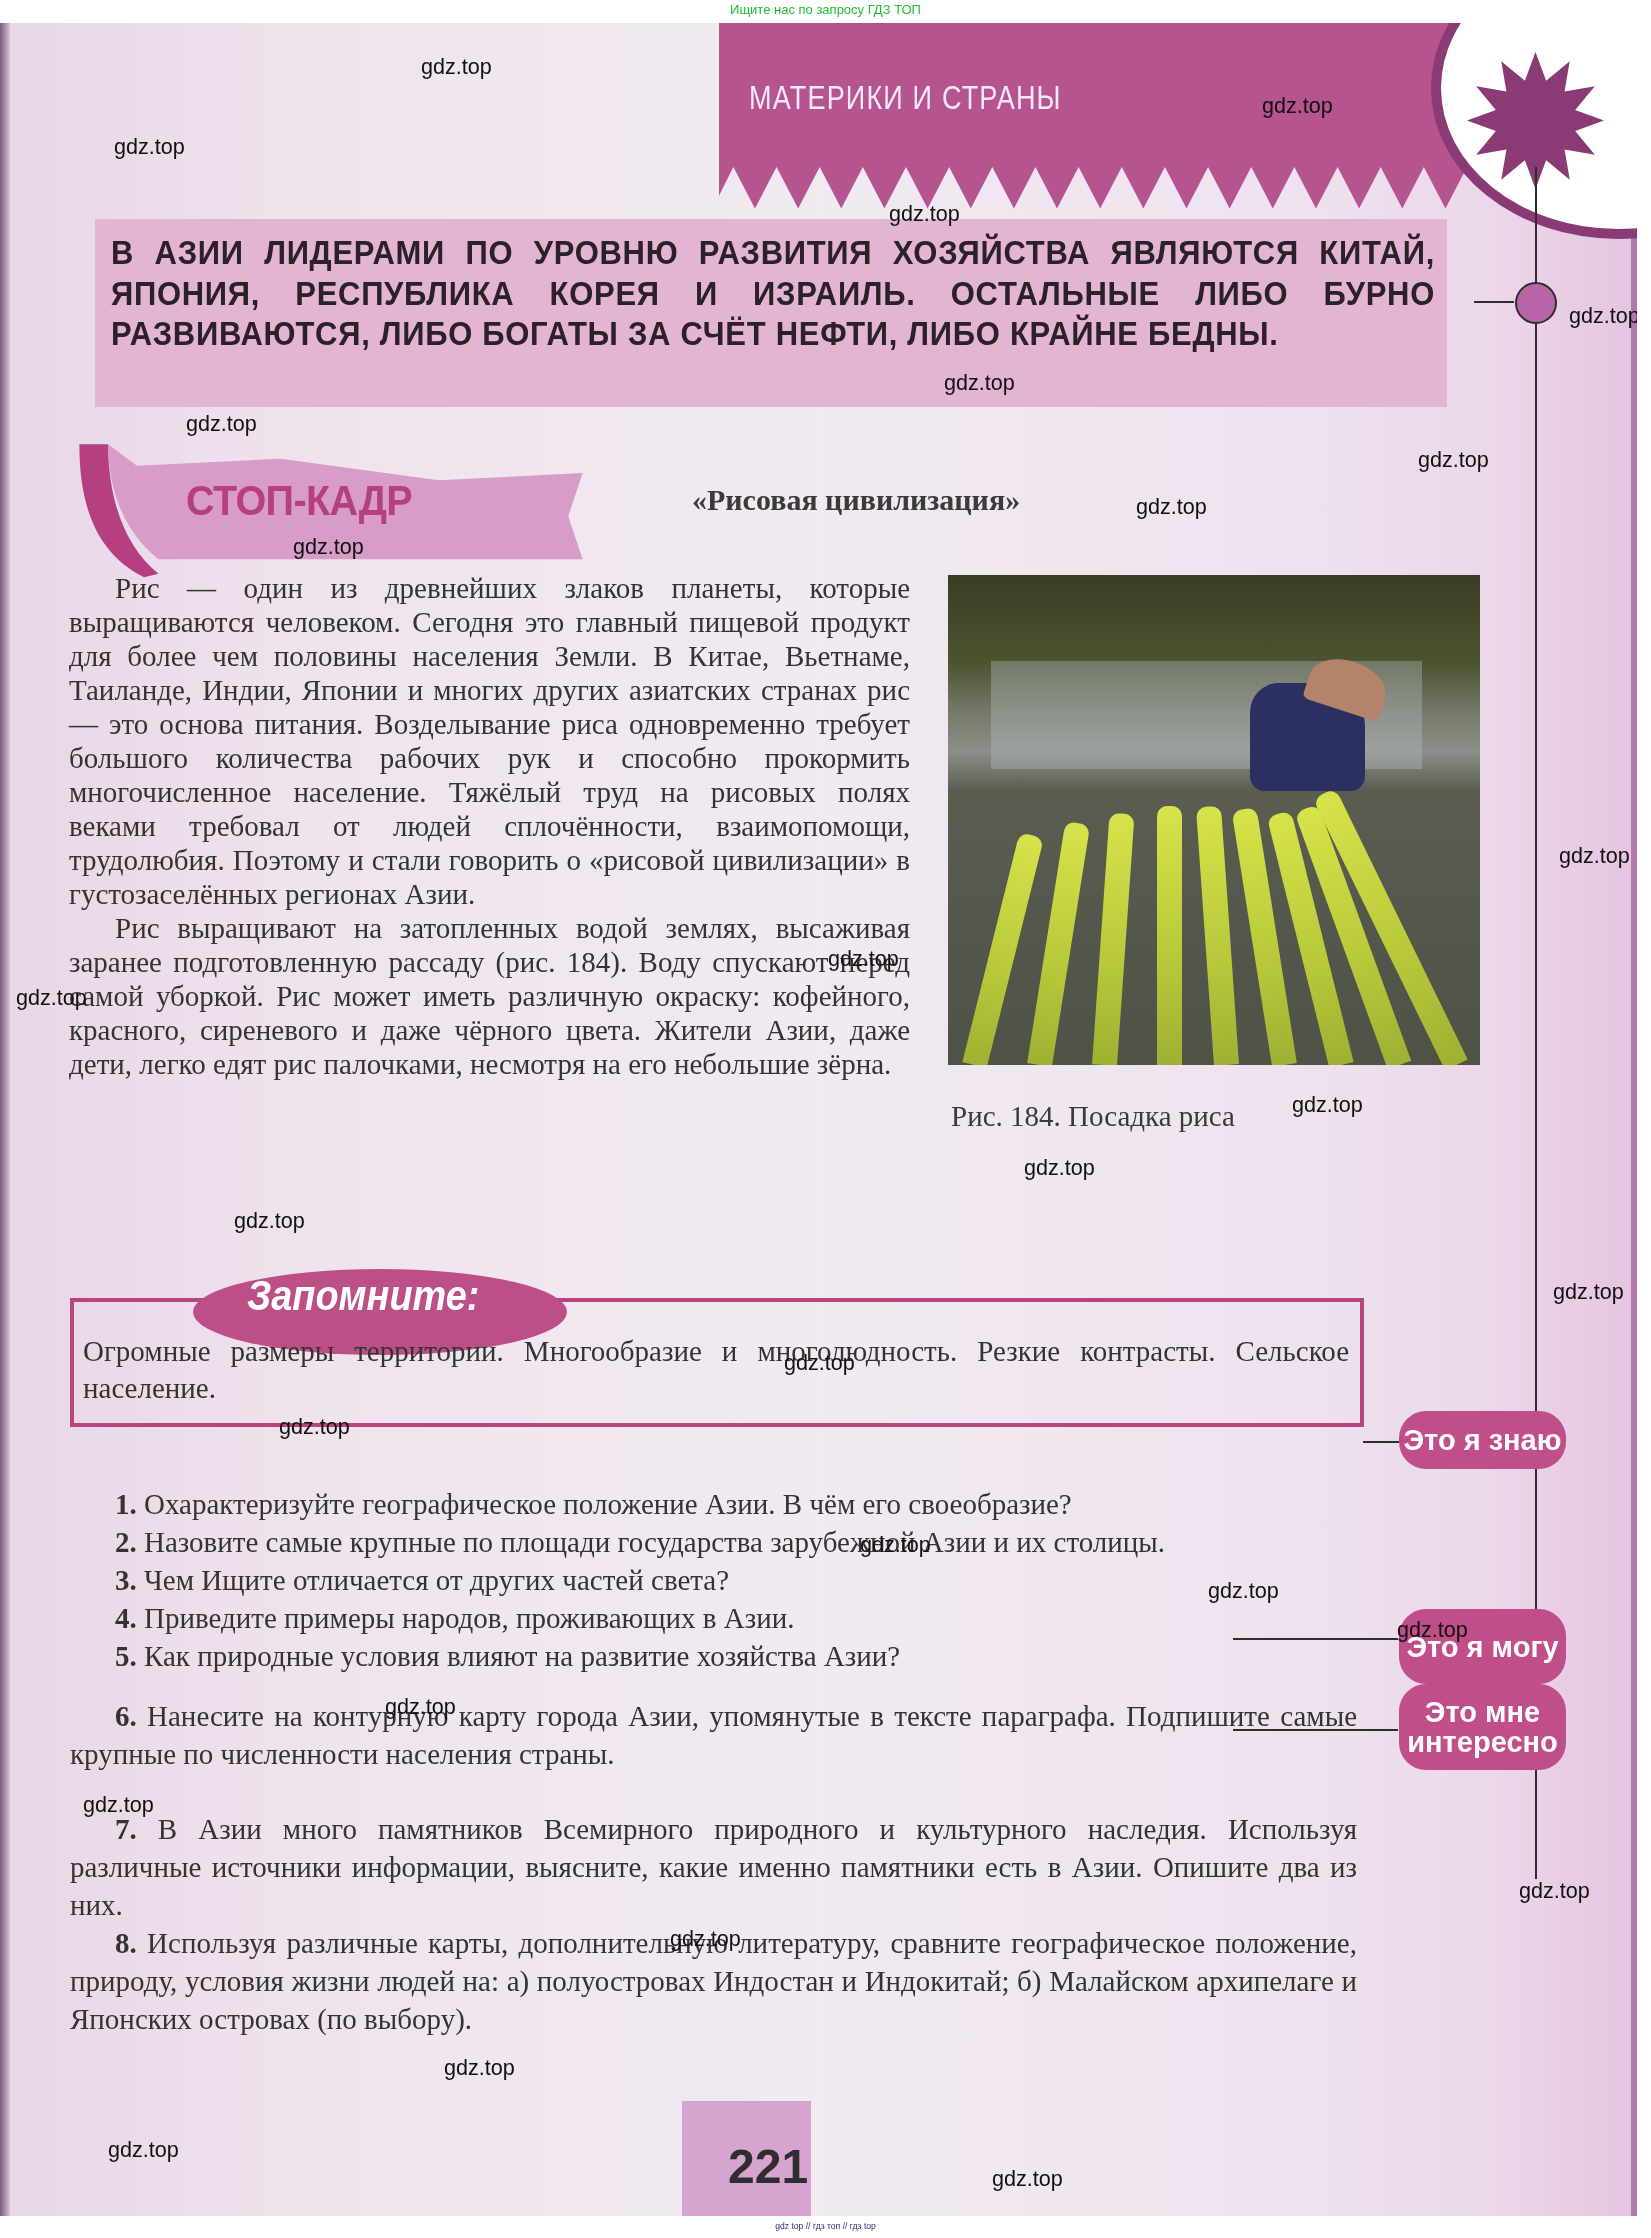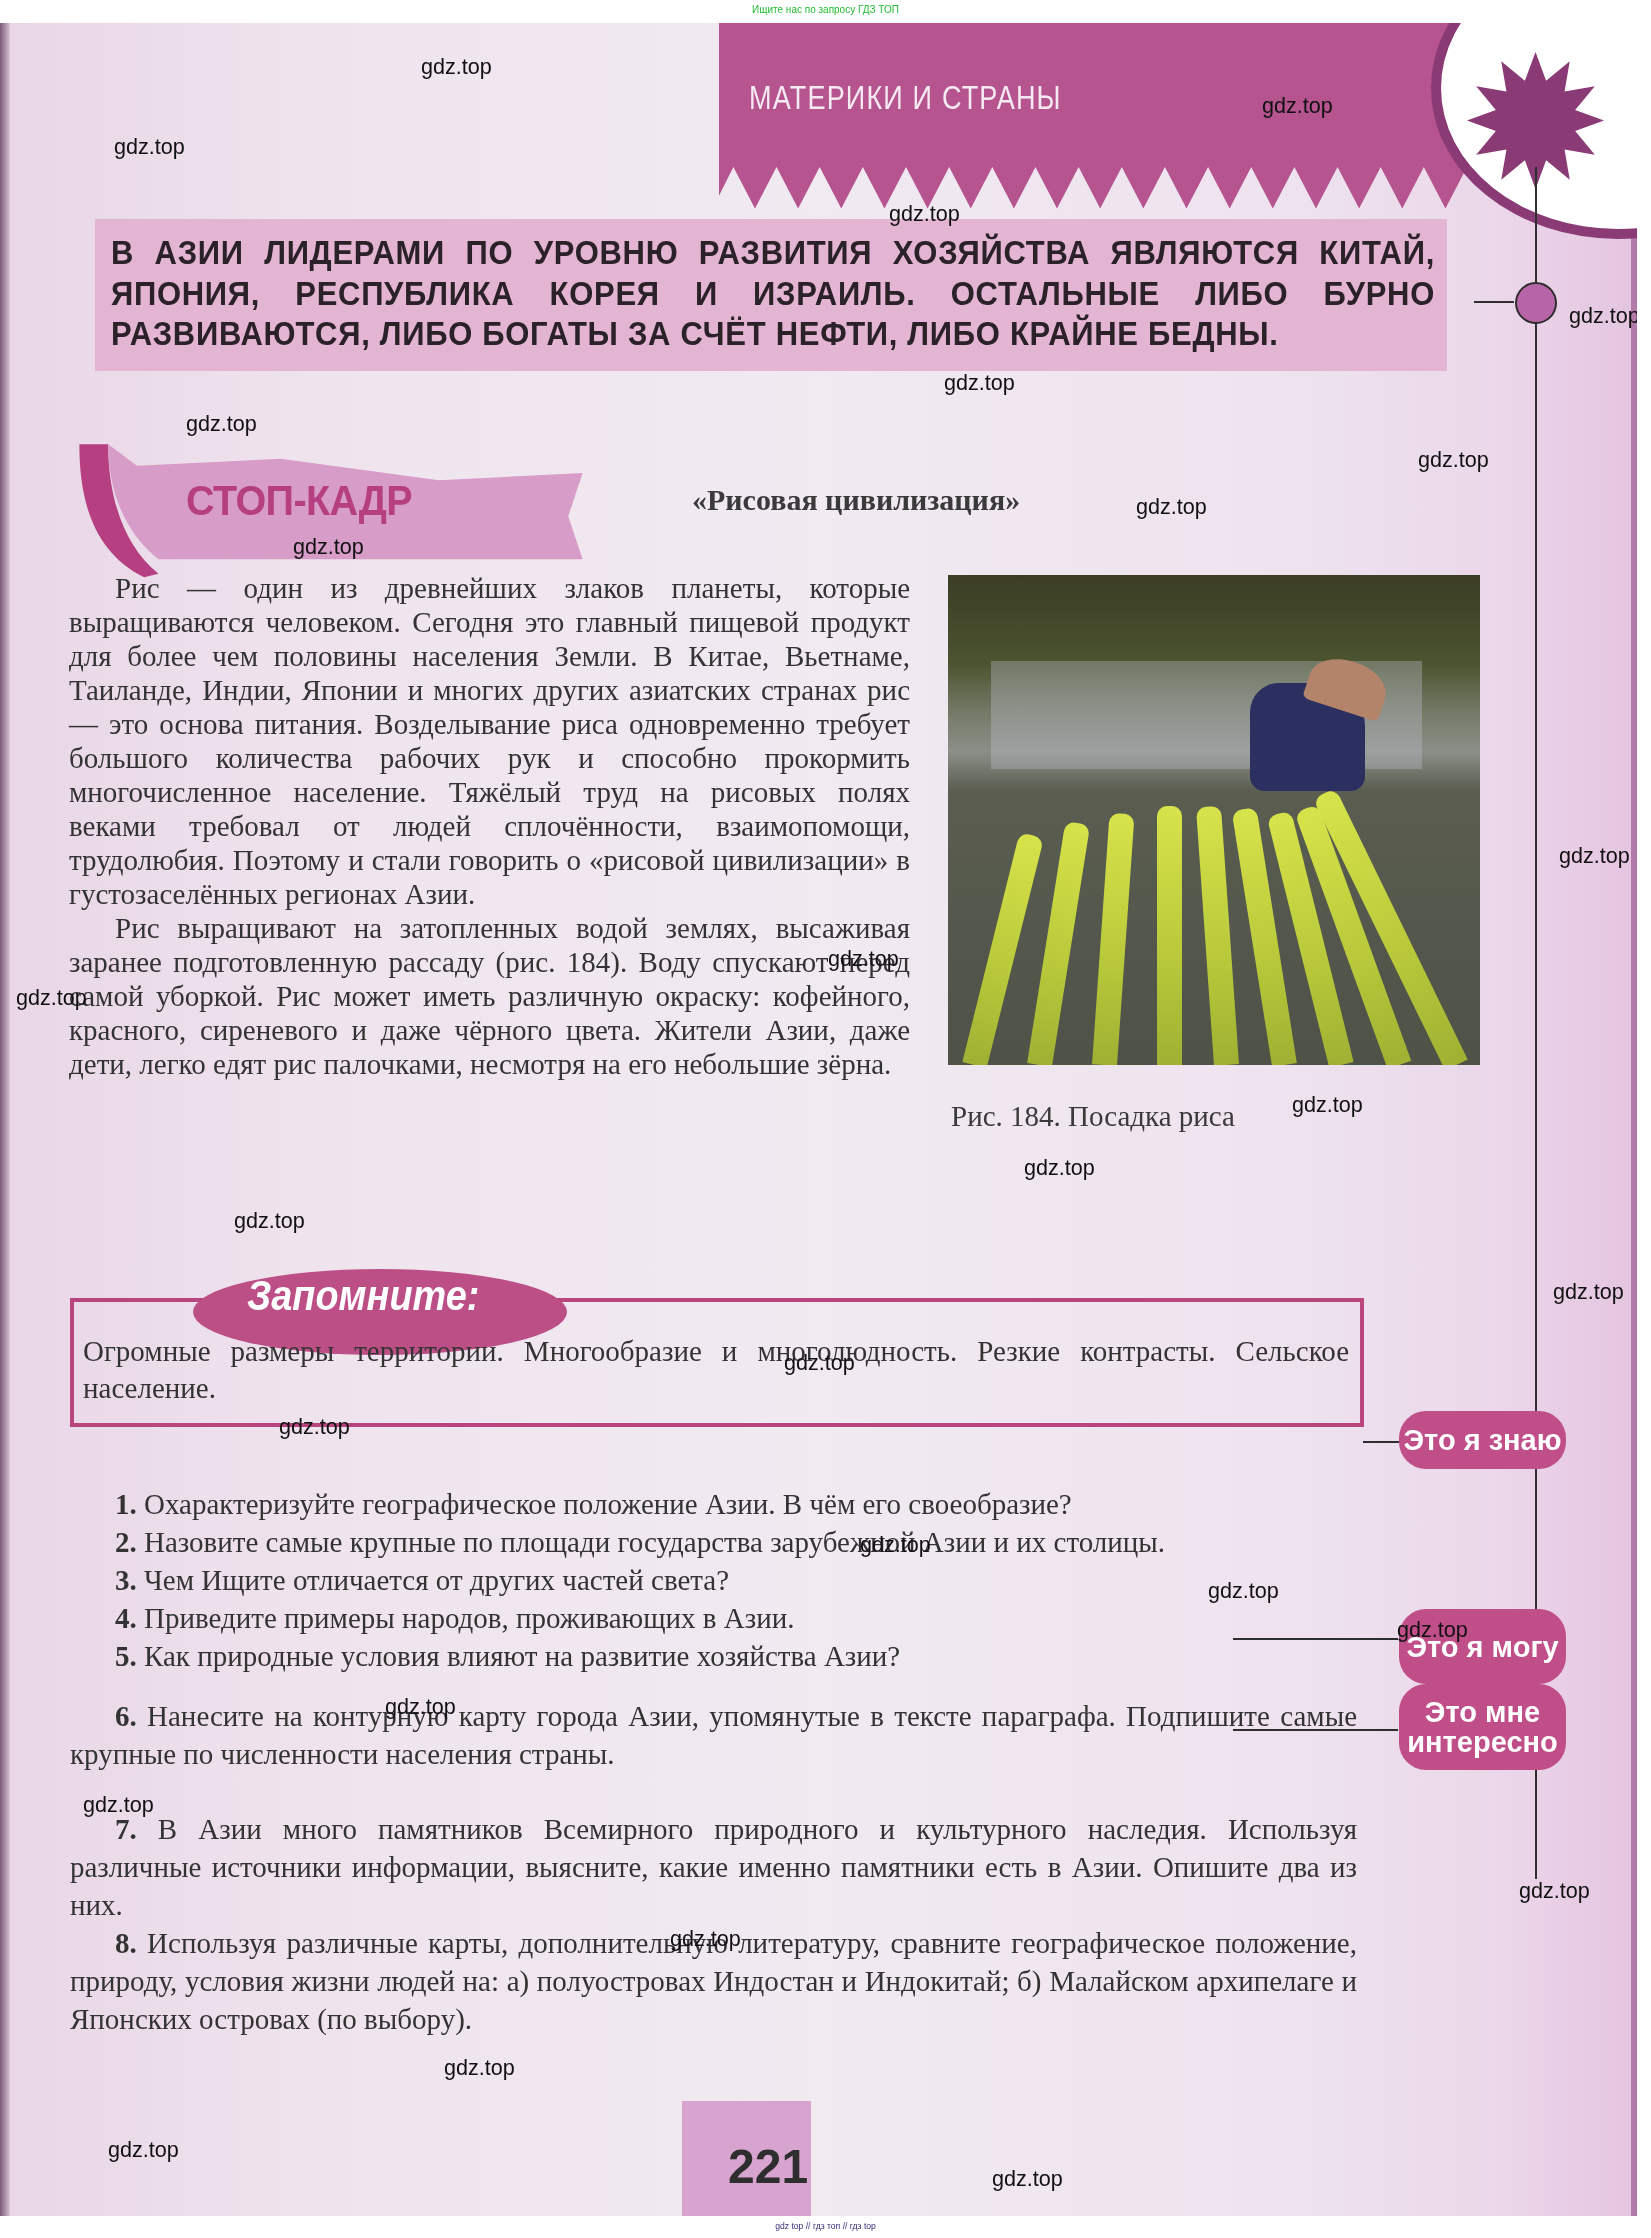--- a/index.html
+++ b/index.html
@@ -1,38 +1,38 @@
 <!DOCTYPE html>
 <html style="font-size:11.5px"><head>
   <meta charset="utf-8">
   <style>
     * { box-sizing: border-box; margin: 0; padding: 0; }
     html, body { width: 1651px; height: 2239px; background: #ffffff; overflow: hidden; }
     body { position: relative; font-family: "Liberation Serif", serif; color: #2b2b2b; }
 
     .top-banner { position: absolute; left: 0; top: 0; width: 1651px; height: 21.6px; background: #fff; text-align: center; }
-    .top-banner span { font-family: "Liberation Sans", sans-serif; font-size: 10px; color: #22bb33; line-height: 20px; }
+    .top-banner span { font-family: "Liberation Sans", sans-serif; font-size: 13px; color: #22bb33; line-height: 20px; }
 
     .page { position: absolute; left: 0; top: 23px; width: 1637px; height: 2193px;
       background: linear-gradient(90deg, #e9d6e6 0%, #efe4ee 20%, #f1eaf1 50%, #eee2ee 80%, #e8d0e6 100%); overflow: hidden; }
     .page-left-shadow { position: absolute; left: 0; top: 0; width: 10px; height: 100%; background: linear-gradient(90deg, #7a5a78, #d8c4d6); }
     .right-strip { position: absolute; right: 0; top: 0; width: 144px; height: 100%; background: linear-gradient(90deg, #ecd8ea, #e4c4e0); }
     .right-edge { position: absolute; right: 0; top: 0; width: 5.8px; height: 100%; background: #b37aa9; }
 
     .header-band { position: absolute; left: 719px; top: 0; width: 791px; height: 144px; background: #b5548f; }
     .header-teeth { position: absolute; left: 719px; top: 144px; width: 748px; height: 43px; }
     .header-title { position: absolute; left: 749px; top: 56px; font-family: "Liberation Sans", sans-serif; font-size: 33px; color: #f5e9f2; letter-spacing: 1.4px; transform: scaleX(0.82); transform-origin: left; }
     .header-oval { position: absolute; left: 1431px; top: -86px; width: 374px; height: 302px; border-radius: 50%; background: #ffffff; border: 10px solid #8a3a75; }
     .star { position: absolute; left: 1467px; top: 29px; width: 137px; height: 137px; }
 
     .timeline-line { position: absolute; left: 1535px; top: 144px; width: 2.2px; height: 1712px; background: #2e2e2e; }
     .timeline-dot { position: absolute; left: 1515px; top: 259px; width: 42px; height: 42px; border-radius: 50%; background: #b865a8; border: 2.2px solid #2e2e2e; }
     .timeline-tick { position: absolute; left: 1474px; top: 278px; width: 40px; height: 2.2px; background: #2e2e2e; }
 
-    .lead-box { position: absolute; left: 95px; top: 196px; width: 1352px; height: 152px; background: #e4b5d2; padding: 16px 12px 0 16px; }
+    .lead-box { position: absolute; left: 95px; top: 196px; width: 1352px; height: 188px; background: #e4b5d2; padding: 16px 12px 0 16px; }
     .lead-text { font-family: "Liberation Sans", sans-serif; font-weight: bold; font-size: 31px; line-height: 39px; color: #2a2228; text-align: justify; text-align-last: left; letter-spacing: 0.7px; transform: scaleY(1.05); }
 
     .stopkadr { position: absolute; left: 65px; top: 414px; width: 532px; height: 144px; }
     .stopkadr-label { position: absolute; left: 186px; top: 453px; font-family: "Liberation Sans", sans-serif; font-weight: bold; font-size: 43px; color: #b53f80; letter-spacing: -0.7px; transform: scaleX(0.92); transform-origin: left; }
     .section-title { position: absolute; left: 692px; top: 460px; font-family: "Liberation Serif", serif; font-weight: bold; font-size: 30px; color: #3a3a3a; text-align: right; }
 
     .body-text { position: absolute; left: 69px; top: 548px; width: 841px; font-size: 29px; line-height: 34px; color: #333; text-align: justify; }
     .body-text p { text-indent: 46px; }
 
     .photo { position: absolute; left: 948px; top: 552px; width: 532px; height: 490px; overflow: hidden;

